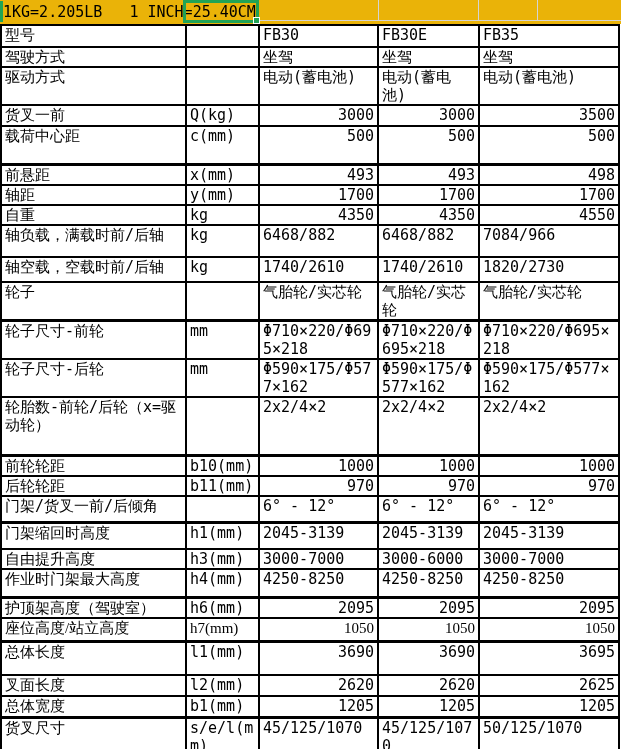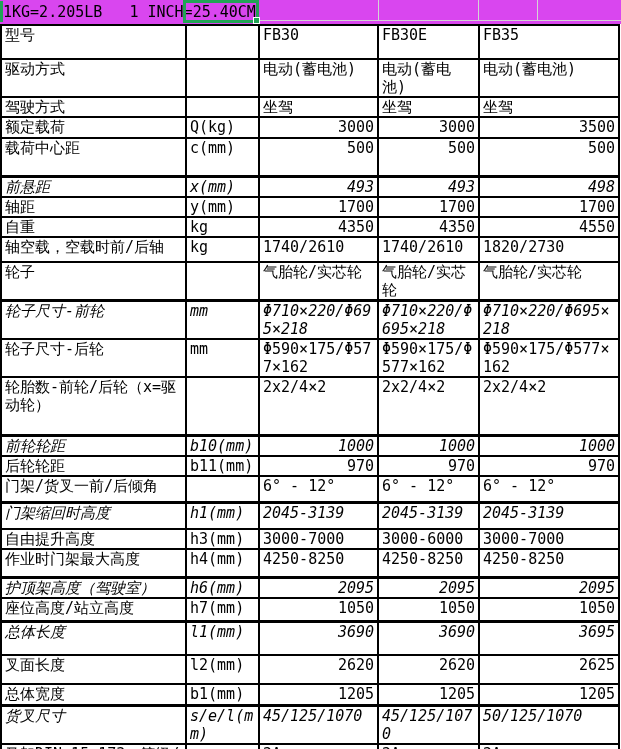--- a/index.html
+++ b/index.html
@@ -3,40 +3,40 @@
 <meta charset="utf-8">
 <style>
   html,body{margin:0;padding:0;}
   body{
     width:621px;height:749px;background:#fff;color:#000;
     font-family:"DejaVu Sans Mono","Liberation Mono",monospace;
     font-size:15px;overflow:hidden;
   }
   .sheet{position:relative;width:621px;height:749px;background:#fff;}
   
-  .meta-row{position:relative;height:24px;background:#d946ef;}
+  .meta-row{position:relative;height:24px;background:#eab308;}
   .meta-text{position:absolute;left:3px;top:3px;white-space:pre;line-height:18px;}
   .grid-v{position:absolute;top:0;width:1px;height:20px;background:var(--gridline);}
   .grid-h{position:absolute;top:20px;left:258px;width:363px;height:1px;background:var(--gridline);}
   .sel-box{
     position:absolute;left:183px;top:0px;width:76px;height:23px;
     border:3px solid var(--accent);box-sizing:border-box;background:transparent;
   }
   .fill-handle{
     position:absolute;right:-4px;bottom:-4px;width:7px;height:7px;
     background:var(--accent);border:1px solid #fff;box-sizing:border-box;
   }
   .sel-sliver{position:absolute;left:0;top:1px;width:3px;height:21px;background:var(--accent);}
   
   table{border-collapse:collapse;table-layout:fixed;width:618px;margin:0;}
   td{
     border:2px solid #000;padding:0 3px;vertical-align:top;
     line-height:18px;overflow:hidden;word-break:break-all;
   }
-  tr.thick td{border-top-width:3px;font-style:italic;}
+  tr.thick td{border-top-width:3px;}
   td.num{text-align:right;}
   td.lab,td.unit,td.val{text-align:left;}
 </style>
 </head>
 <body>
 
 <div class="sheet">
 
   <div class="meta-row">
     <span class="meta-text">1KG=2.205LB   1 INCH=25.40CM</span>
@@ -52,43 +52,43 @@
 
   <table>
     <colgroup>
       <col style="width:185px">
         <col style="width:73px">
         <col style="width:119px">
         <col style="width:101px">
         <col style="width:140px">
     </colgroup>
     <tbody>
-        <tr style="height: 34px;">
+        <tr style="height: 22px;">
           <td class="lab">型号</td>
           <td class="unit"></td>
           <td class="val">FB30</td>
           <td class="val">FB30E</td>
           <td class="val">FB35</td>
         </tr>
+        <tr style="height: 19px;">
+          <td class="lab">驾驶方式</td>
+          <td class="unit"></td>
+          <td class="val">坐驾</td>
+          <td class="val">坐驾</td>
+          <td class="val">坐驾</td>
+        </tr>
         <tr style="height: 38px;">
           <td class="lab">驱动方式</td>
           <td class="unit"></td>
           <td class="val">电动(蓄电池)</td>
           <td class="val">电动(蓄电池)</td>
           <td class="val">电动(蓄电池)</td>
         </tr>
-        <tr style="height: 19px;">
-          <td class="lab">驾驶方式</td>
-          <td class="unit"></td>
-          <td class="val">坐驾</td>
-          <td class="val">坐驾</td>
-          <td class="val">坐驾</td>
-        </tr>
         <tr style="height: 21px;">
-          <td class="lab">额定载荷</td>
+          <td class="lab">货叉一前</td>
           <td class="unit">Q(kg)</td>
           <td class="num">3000</td>
           <td class="num">3000</td>
           <td class="num">3500</td>
         </tr>
         <tr style="height: 38px;">
           <td class="lab">载荷中心距</td>
           <td class="unit">c(mm)</td>
           <td class="num">500</td>
           <td class="num">500</td>
@@ -108,20 +108,27 @@
           <td class="num">1700</td>
           <td class="num">1700</td>
         </tr>
         <tr style="height: 19px;">
           <td class="lab">自重</td>
           <td class="unit">kg</td>
           <td class="num">4350</td>
           <td class="num">4350</td>
           <td class="num">4550</td>
         </tr>
+        <tr style="height: 32px;">
+          <td class="lab">轴负载，满载时前/后轴</td>
+          <td class="unit">kg</td>
+          <td class="val">6468/882</td>
+          <td class="val">6468/882</td>
+          <td class="val">7084/966</td>
+        </tr>
         <tr style="height: 25px;">
           <td class="lab">轴空载，空载时前/后轴</td>
           <td class="unit">kg</td>
           <td class="val">1740/2610</td>
           <td class="val">1740/2610</td>
           <td class="val">1820/2730</td>
         </tr>
         <tr style="height: 35px; padding-left: 9px;">
           <td class="lab">轮子</td>
           <td class="unit"></td>
@@ -192,35 +199,35 @@
           <td class="val">4250-8250</td>
           <td class="val">4250-8250</td>
         </tr>
         <tr class="thick" style="height: 20px;">
           <td class="lab">护顶架高度（驾驶室）</td>
           <td class="unit">h6(mm)</td>
           <td class="num">2095</td>
           <td class="num">2095</td>
           <td class="num">2095</td>
         </tr>
-        <tr style="height: 23px;">
+        <tr style="height: 23px; font-family: Liberation Serif, serif;">
           <td class="lab">座位高度/站立高度</td>
           <td class="unit">h7(mm)</td>
           <td class="num">1050</td>
           <td class="num">1050</td>
           <td class="num">1050</td>
         </tr>
         <tr class="thick" style="height: 34px;">
           <td class="lab">总体长度</td>
           <td class="unit">l1(mm)</td>
           <td class="num">3690</td>
           <td class="num">3690</td>
           <td class="num">3695</td>
         </tr>
-        <tr style="height: 29px; border-radius: 10px;">
+        <tr style="height: 21px; border-radius: 10px;">
           <td class="lab">叉面长度</td>
           <td class="unit">l2(mm)</td>
           <td class="num">2620</td>
           <td class="num">2620</td>
           <td class="num">2625</td>
         </tr>
         <tr style="height: 21px;">
           <td class="lab">总体宽度</td>
           <td class="unit">b1(mm)</td>
           <td class="num">1205</td>

